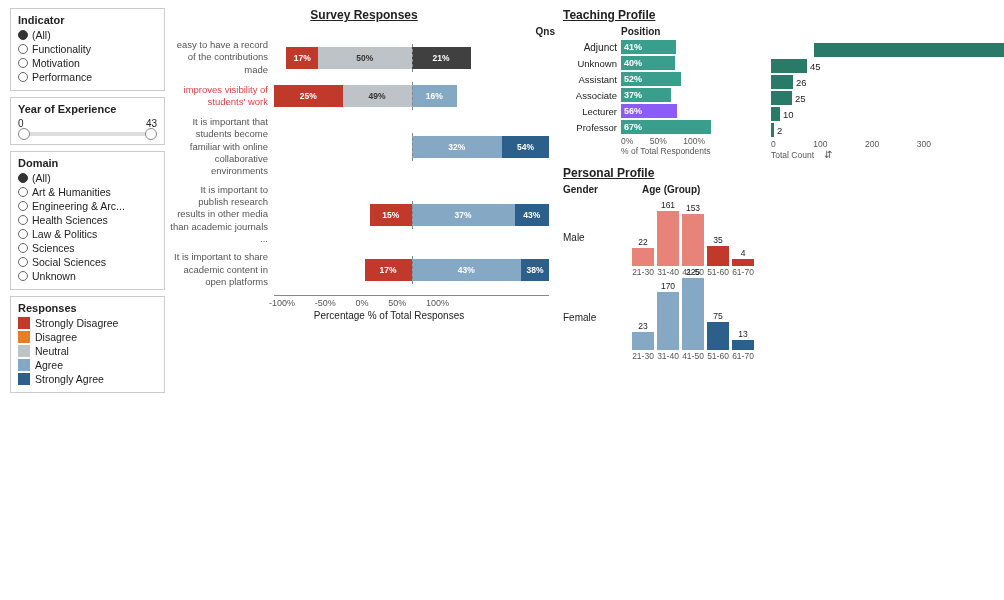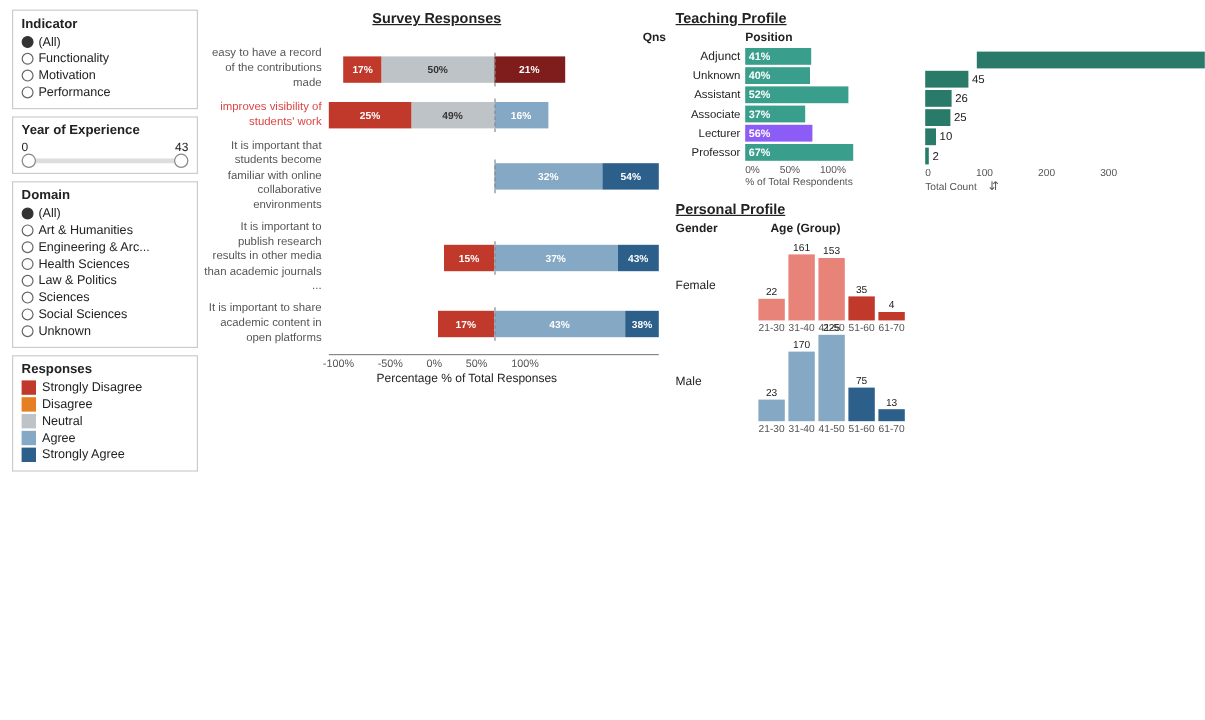--- a/index.html
+++ b/index.html
@@ -157,21 +157,21 @@
               <div style="display:flex; justify-content:flex-end; width:50%; height:22px;">
                 <div style="background:#c0392b; width:23%; height:100%; display:flex; align-items:center; justify-content:center;">
                   <span style="font-size:8.5px; color:#fff; font-weight:bold;">17%</span>
                 </div>
                 <div style="background:#bdc3c7; width:68%; height:100%; display:flex; align-items:center; justify-content:center;">
                   <span style="font-size:8.5px; color:#333; font-weight:bold;">50%</span>
                 </div>
               </div>
 
               <div style="display:flex; justify-content:flex-start; width:50%; height:22px;">
-                <div style="background:#7f1d1d; width:43%; height:100%; display:flex; align-items:center; justify-content:center;">
+                <div style="background:#404040; width:43%; height:100%; display:flex; align-items:center; justify-content:center;">
                   <span style="font-size:8.5px; color:#fff; font-weight:bold;">21%</span>
                 </div>
               </div>
             </div>
           </div>
         </div>
 
         <div class="survey-row">
           <div class="survey-label highlight">improves visibility of students' work</div>
           <div style="position:relative; width:275px; height:28px;">
@@ -288,21 +288,21 @@
                 </div>
             </div>
             <div style="display:flex; align-items:center; margin-bottom:2px;">
               <div style="width:58px; text-align:right; font-size:9.5px; padding-right:4px;">Unknown</div>
               <div style="background:#3a9e8c; width:54px; height:14px; display:flex; align-items:center; padding-left:3px;">
                   <span style="font-size:9px;color:#fff;font-weight:bold;">40%</span>
                 </div>
             </div>
             <div style="display:flex; align-items:center; margin-bottom:2px;">
               <div style="width:58px; text-align:right; font-size:9.5px; padding-right:4px;">Assistant</div>
-              <div style="background:#3a9e8c; width:86px; height:14px; display:flex; align-items:center; padding-left:3px;">
+              <div style="background:#3a9e8c; width:60px; height:14px; display:flex; align-items:center; padding-left:3px;">
                   <span style="font-size:9px;color:#fff;font-weight:bold;">52%</span>
                 </div>
             </div>
             <div style="display:flex; align-items:center; margin-bottom:2px;">
               <div style="width:58px; text-align:right; font-size:9.5px; padding-right:4px;">Associate</div>
               <div style="background:#3a9e8c; width:50px; height:14px; display:flex; align-items:center; padding-left:3px;">
                   <span style="font-size:9px;color:#fff;font-weight:bold;">37%</span>
                 </div>
             </div>
             <div style="display:flex; align-items:center; margin-bottom:2px;">
@@ -367,24 +367,24 @@
 
       <div class="right-section">
         <div class="right-title">Personal Profile</div>
         <div style="display:flex; gap:4px;">
 
           <div style="width:65px;">
             <div style="display:flex; justify-content:space-between; margin-bottom:2px;">
               <span style="font-size:10px; font-weight:bold;">Gender</span>
             </div>
             <div style="height:80px; display:flex; align-items:center;">
+              <span style="font-size:10px;">Male</span>
+            </div>
+            <div style="height:80px; display:flex; align-items:center;">
               <span style="font-size:10px;">Female</span>
-            </div>
-            <div style="height:80px; display:flex; align-items:center;">
-              <span style="font-size:10px;">Male</span>
             </div>
           </div>
 
           <div style="flex:1;">
             <div style="font-size:10px; font-weight:bold; margin-bottom:2px; margin-left:10px;">Age (Group)</div>
 
             <div style="display:flex; align-items:flex-end; gap:3px; margin-bottom:4px; height:80px;">
               <div class="age-col" style="display:flex;flex-direction:column;align-items:center;justify-content:flex-end;gap:1px;">
                 <span style="font-size:8.5px;">22</span>
                 <div style="width:22px; height:18px; background:#e8837a;"></div>

